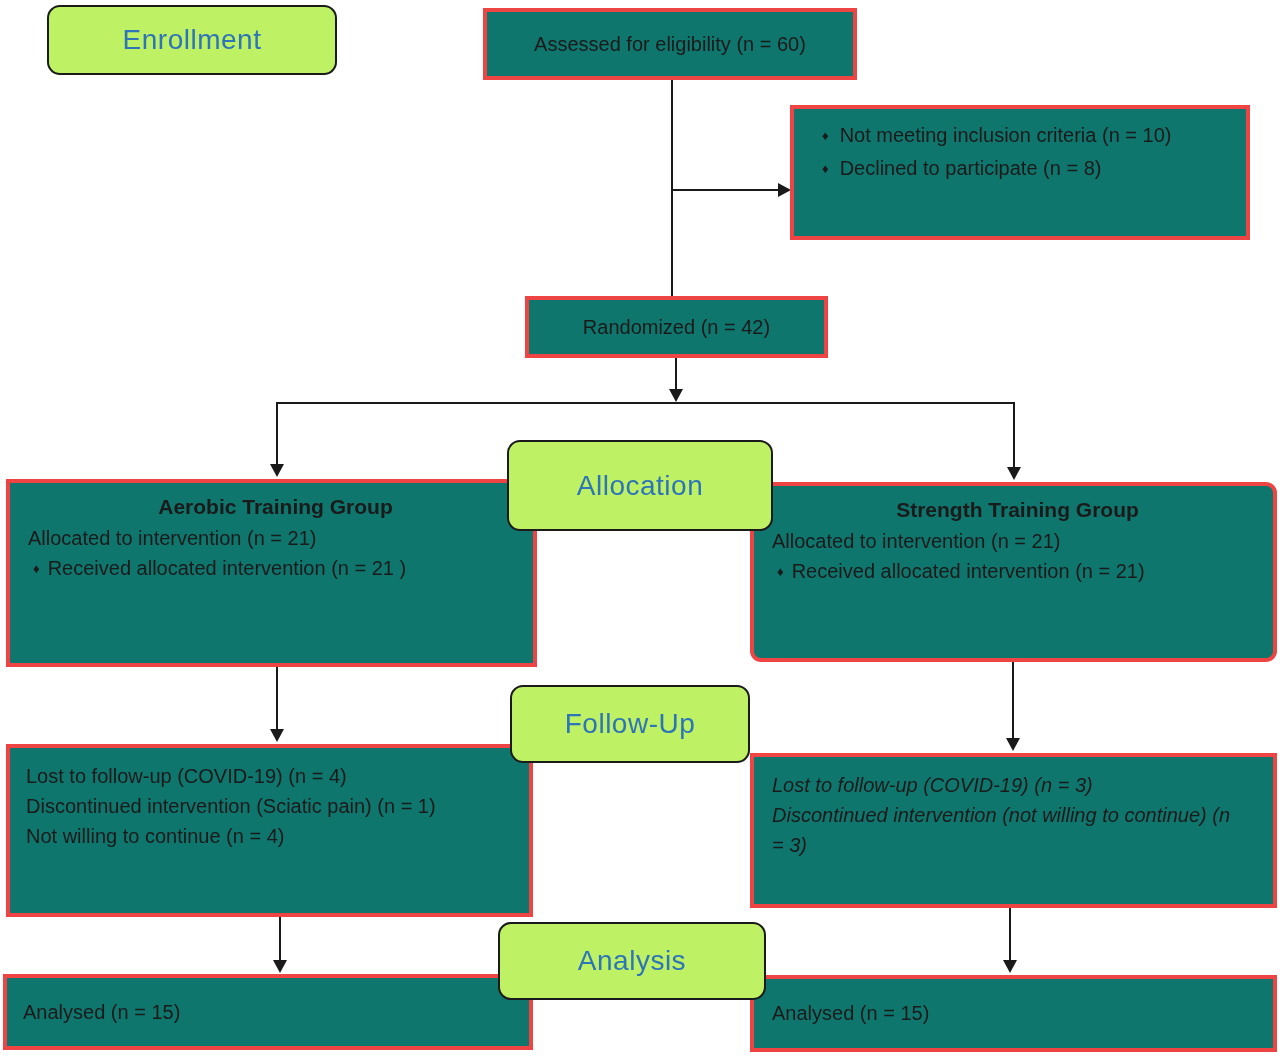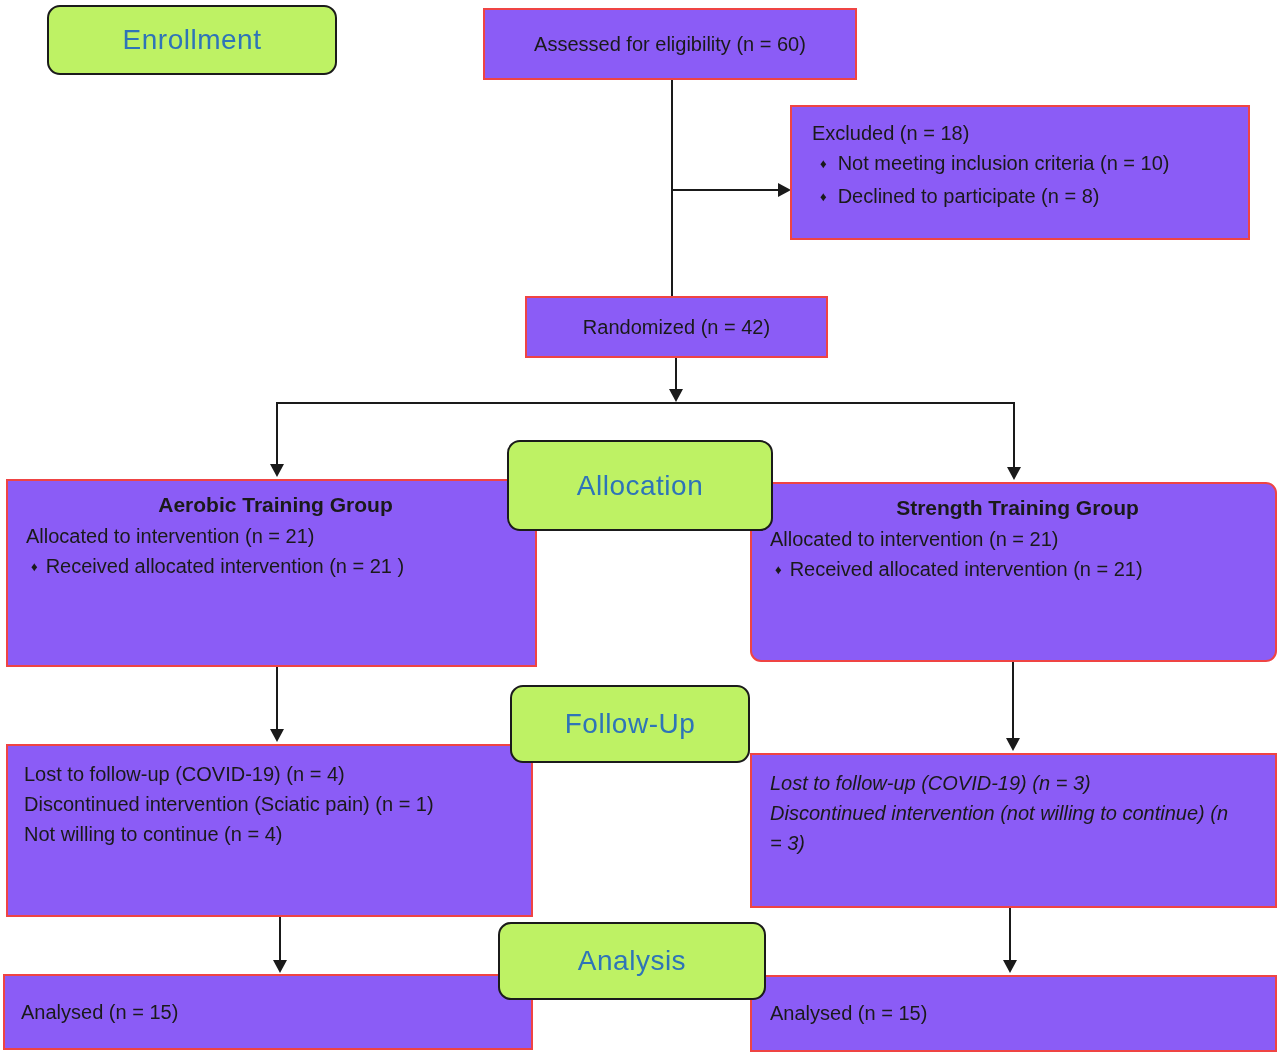--- a/index.html
+++ b/index.html
@@ -7,22 +7,22 @@
   .canvas {
     position: relative;
     width: 1280px;
     height: 1058px;
     background: #ffffff;
     overflow: hidden;
   }
   
   .box {
     position: absolute;
-    background: #8b5cf6;
-    border: 2px solid #ef4444;
+    background: #0f766e;
+    border: 4px solid #ef4444;
     color: #1a1a1a;
     font-size: 20px;
     z-index: 2;
   }
   .box.center {
     display: flex;
     align-items: center;
     justify-content: center;
     text-align: center;
   }
@@ -103,21 +103,20 @@
   <div class="arrow-down" style="left:273px; top:960px;"></div>
 
   <div class="line" style="left:1009px; top:908px; width:2px; height:53px;"></div>
   <div class="arrow-down" style="left:1003px; top:960px;"></div>
 
   <div class="box center" style="left:483px; top:8px; width:374px; height:72px;">
     <span>Assessed for eligibility (n = 60)</span>
   </div>
 
   <div class="box" style="left:790px; top:105px; width:460px; height:135px; padding:11px 10px 0 20px;">
-    <div class="line-30">Excluded (n = 18)</div>
     <div class="bullet-row line-30" style="padding-left:8px;">
       <span class="bullet-glyph">♦</span>
       <span>Not meeting inclusion criteria (n = 10)</span>
     </div>
     <div class="bullet-row line-30" style="padding-left:8px;">
       <span class="bullet-glyph">♦</span>
       <span>Declined to participate (n = 8)</span>
     </div>
   </div>
 

